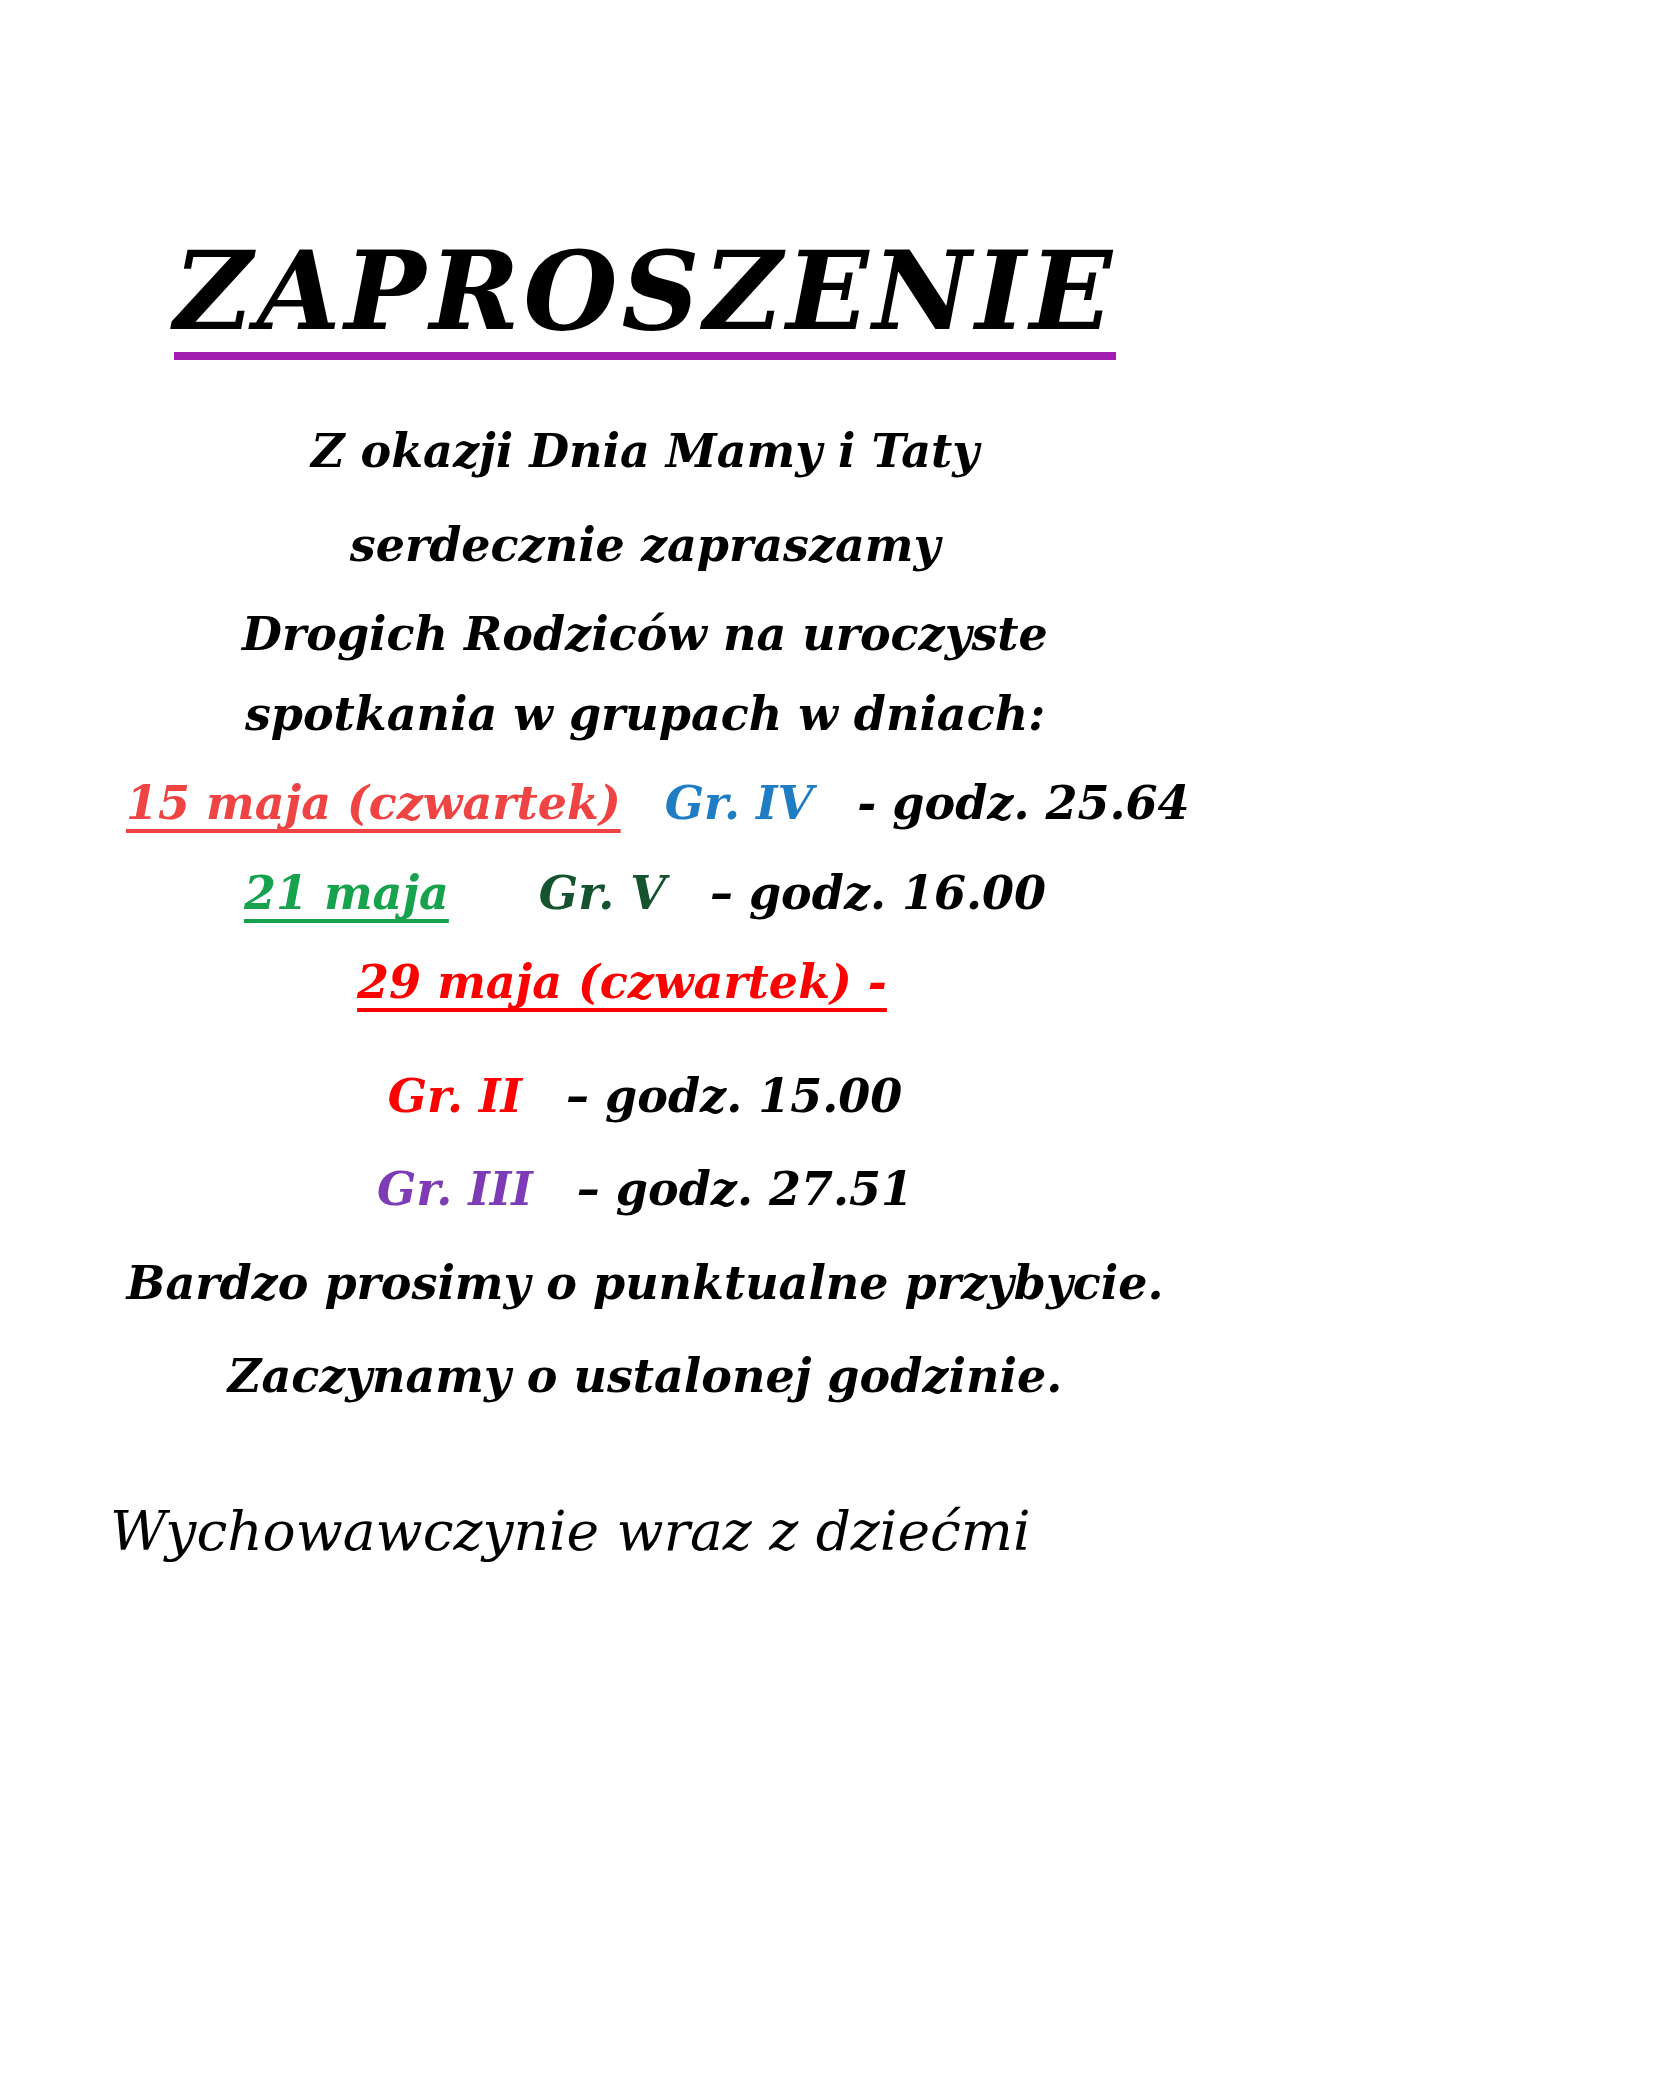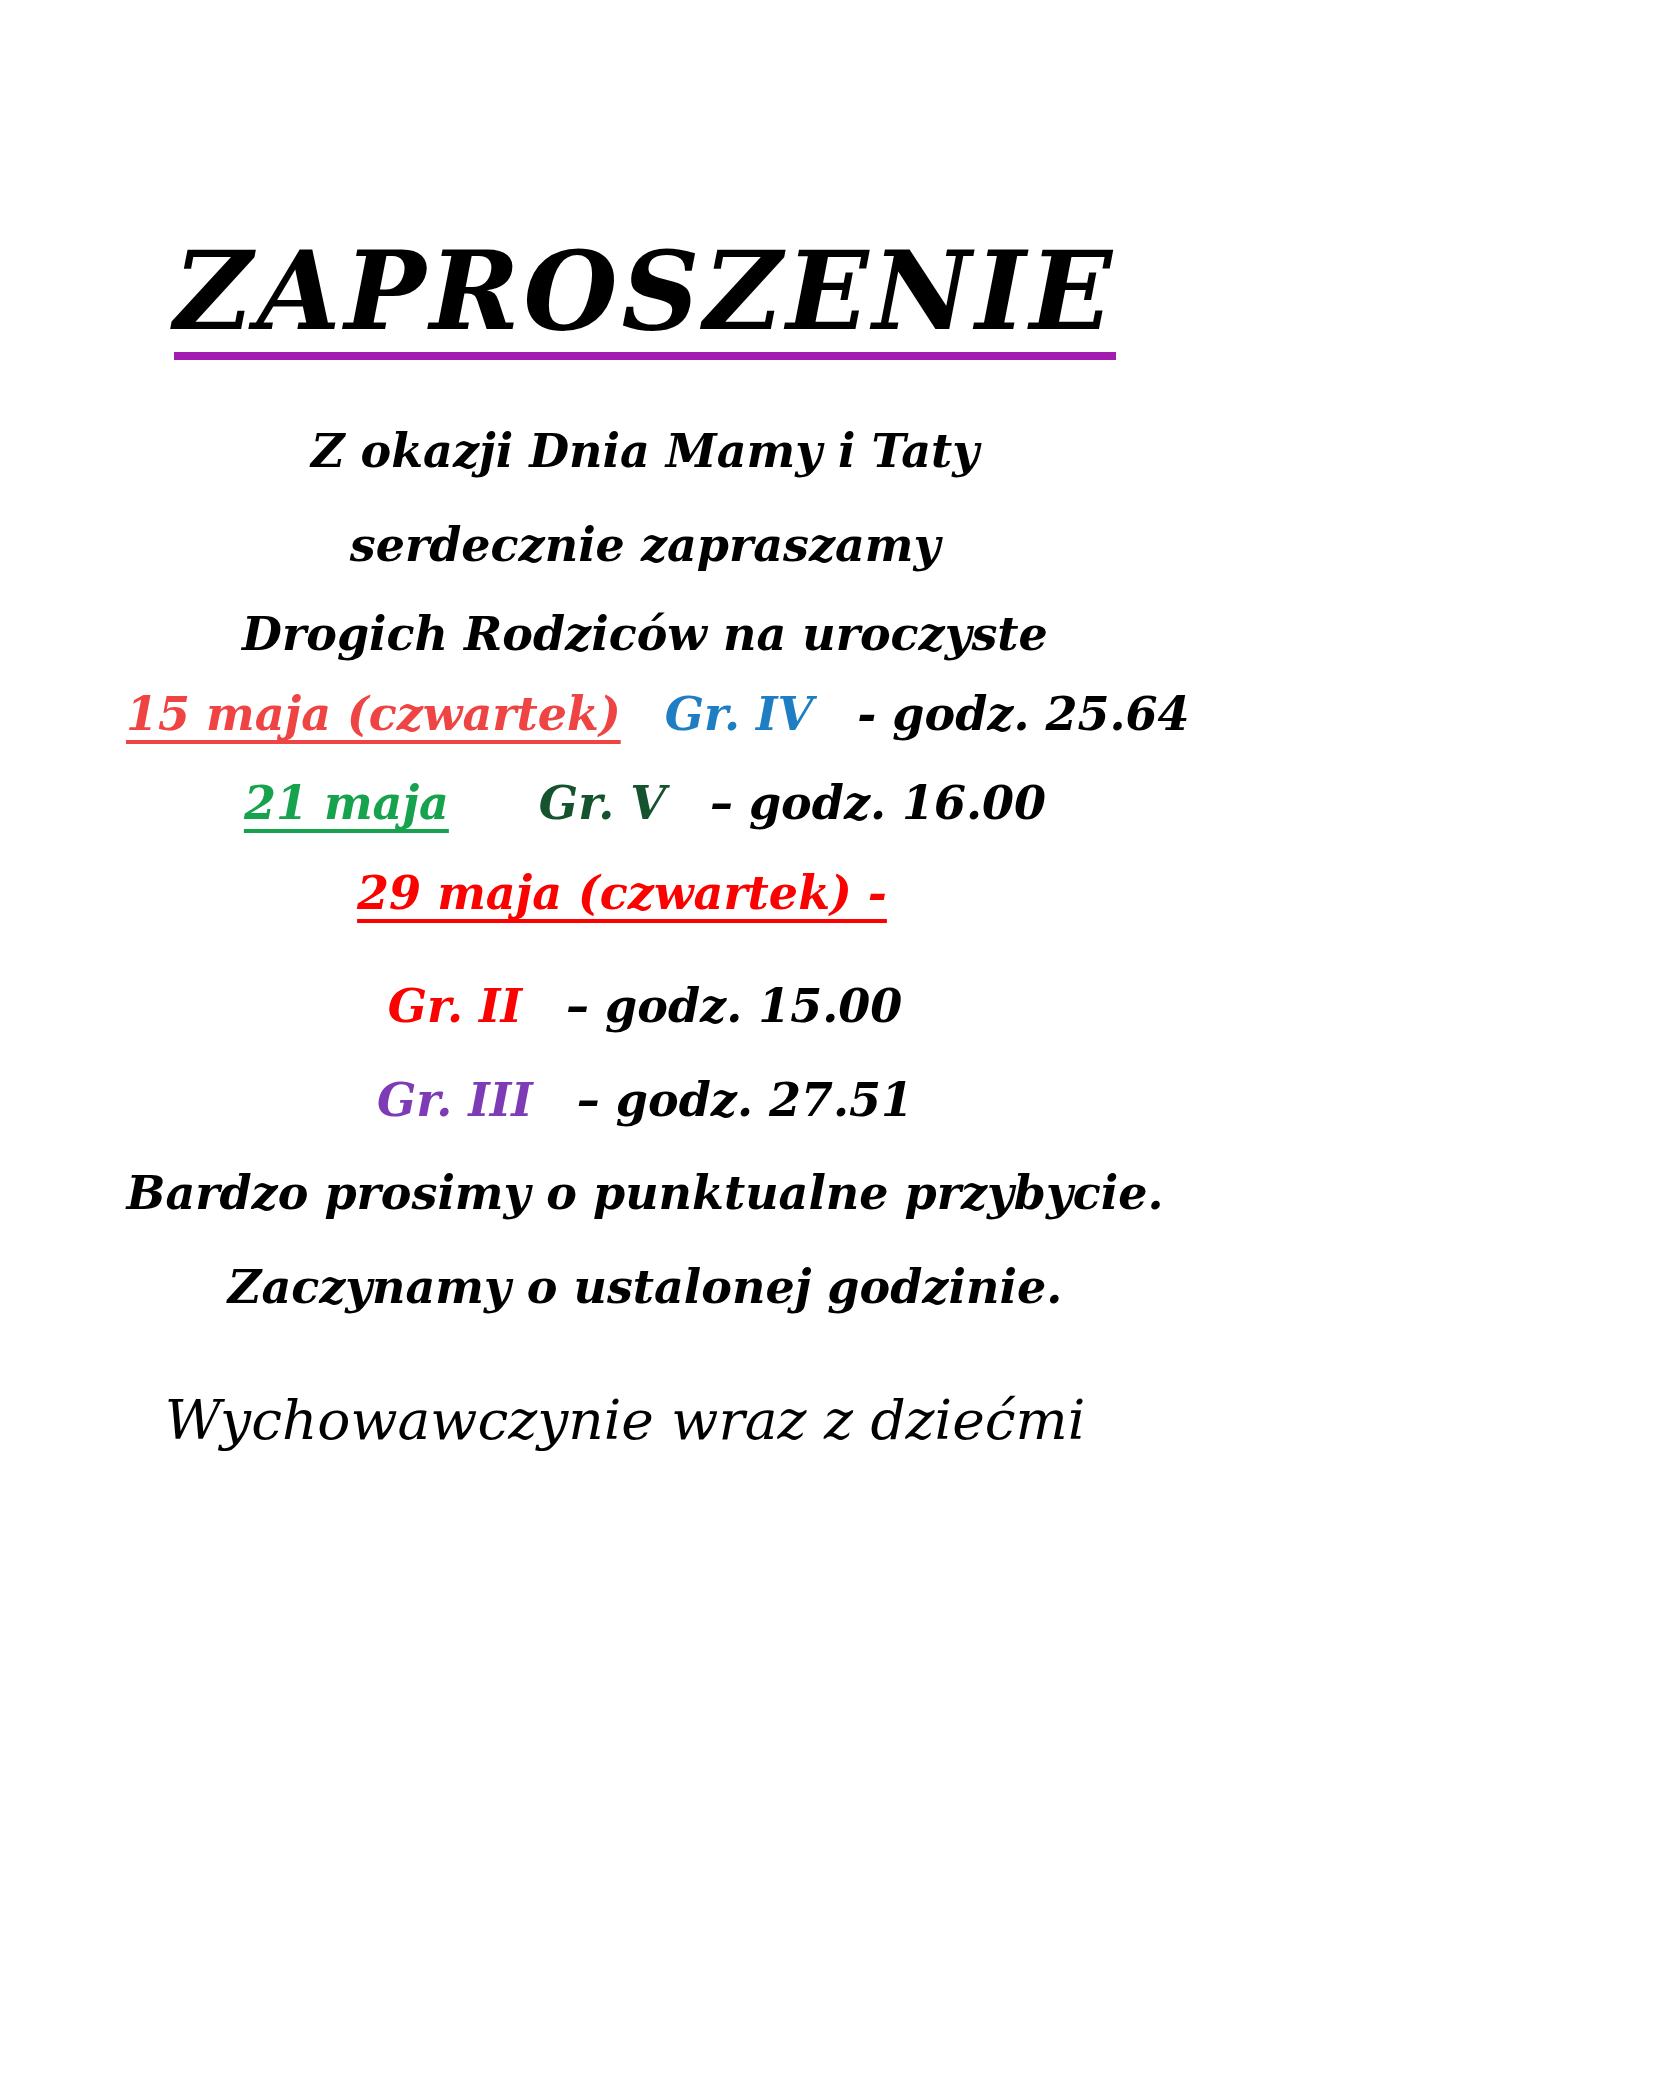--- a/index.html
+++ b/index.html
@@ -47,22 +47,22 @@
   }
   p.mb-lg { margin-bottom: 30px; }
   p.mb-md { margin-bottom: 26px; }
   p.mb-sm { margin-bottom: 0px; }
   p.mb-xl { margin-bottom: 50px; }
   .seg { display: inline; }
   .seg + .seg { margin-left: 28px; }
   .u { text-decoration: underline; text-decoration-thickness: 4px; text-underline-offset: 10px; }
   .u-ext { padding-right: 46px; }
   .signature-row {
-    margin-top: 69px;
-    text-align: center;
+    margin-top: 90px;
+    text-align: left;
     padding-right: 40px;
   }
   .signature {
     font-size: 55px;
     font-weight: normal;
     white-space: nowrap;
   }
 </style>
 </head>
 <body>
@@ -70,20 +70,21 @@
 <div class="page">
   <div class="content">
 
     <div class="title-wrap">
       <span class="title">ZAPROSZENIE</span>
     </div>
 
     <p class="line mb-lg">Z okazji Dnia Mamy i Taty</p>
     <p class="line mb-md">serdecznie zapraszamy</p>
     <p class="line mb-sm">Drogich Rodziców na uroczyste</p>
+    <p class="line mb-md">spotkania w grupach w dniach:</p>
 
     <p class="line mb-md">
       <span class="seg u" style="color: #ef4444;">15 maja (czwartek)</span>
       <span class="seg" style="color: rgb(31, 126, 195);">Gr. IV</span>
       <span class="seg">- godz. 25.64</span>
     </p>
 
     <p class="line mb-md">
       <span class="seg u u-ext" style="color: rgb(23, 162, 78);">21 maja</span>
       <span class="seg" style="color: #14532d;">Gr. V</span>

